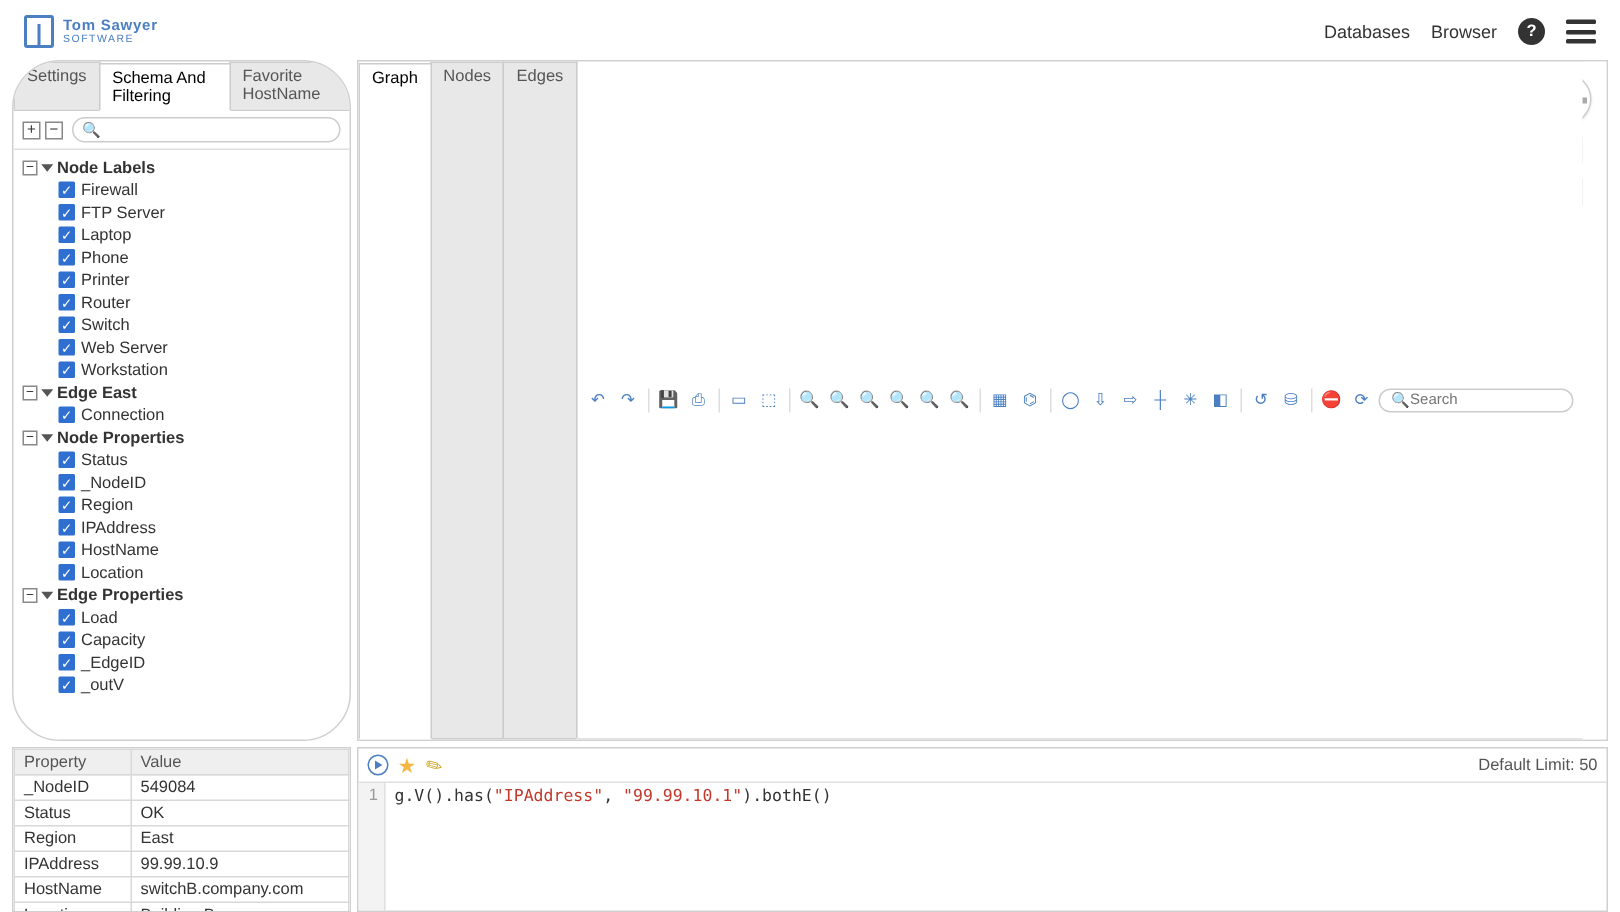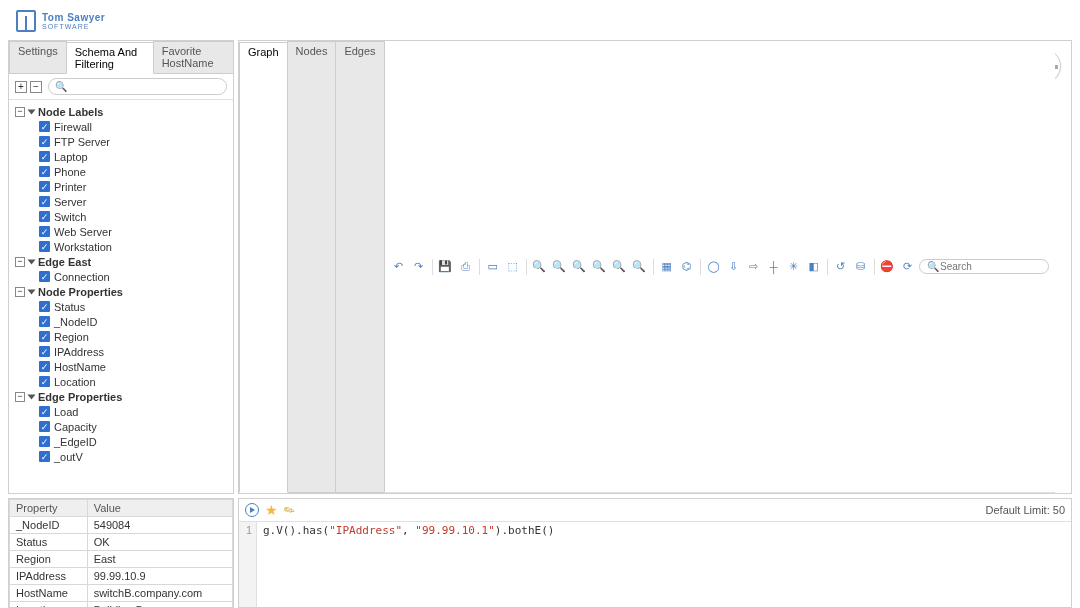--- a/index.html
+++ b/index.html
@@ -23,21 +23,21 @@
 .main { display: flex; flex: 1; gap: 4px; min-height: 0; }
 .left-col { width: 226px; display: flex; flex-direction: column; gap: 4px; min-height: 0; }
 .right-col { flex: 1; display: flex; flex-direction: column; gap: 4px; min-height: 0; }
 
 .tabs { display: flex; border-bottom: 1px solid #ccc; }
 .tab { padding: 3px 8px; font-size: 11px; background: #e8e8e8; border: 1px solid #ccc; border-bottom: none; margin-right: -1px; cursor: pointer; color: #555; }
 .tab.active { background: #fff; color: #000; position: relative; top: 1px; border-bottom: 1px solid #fff; }
 
 .panel { border: 1px solid #d0d0d0; background: #fff; }
 
-.schema-panel { flex: 1; overflow: hidden; display: flex; flex-direction: column; }
+.schema-panel { flex: 1; overflow: hidden; display: flex; flex-direction: column; border-radius: 32px; }
 .schema-toolbar { padding: 4px 6px; border-bottom: 1px solid #e0e0e0; display: flex; align-items: center; gap: 6px; }
 .schema-icons { display: flex; gap: 3px; }
 .schema-icons span { width: 12px; height: 12px; border: 1px solid #888; display: inline-block; font-size: 10px; line-height: 10px; text-align: center; cursor: pointer; }
 .schema-search { flex: 1; display: flex; align-items: center; border: 1px solid #ccc; border-radius: 9px; padding: 1px 6px; background: #fff; }
 .schema-search input { border: none; outline: none; flex: 1; font-size: 10px; padding: 1px; }
 .tree { flex: 1; overflow: auto; padding: 4px 6px; }
 .tree-row { display: flex; align-items: center; gap: 4px; padding: 1.5px 0; white-space: nowrap; }
 .tree-row.level1 { padding-left: 0; }
 .tree-row.level2 { padding-left: 24px; }
 .tree-expander { width: 10px; height: 10px; border: 1px solid #888; display: inline-flex; align-items: center; justify-content: center; font-size: 9px; line-height: 1; cursor: pointer; background: #fff; }
@@ -94,20 +94,30 @@
 
   <div class="header">
     <div class="logo">
       <div class="logo-mark"></div>
       <div class="logo-text">
         <div class="t1">Tom Sawyer</div>
         <div class="t2">SOFTWARE</div>
       </div>
     </div>
     <div class="header-spacer"></div>
+    <div class="header-links">
+      <a>Databases</a>
+      <a>Browser</a>
+      <div class="help-circle">?</div>
+      <div class="hamburger">
+          <div></div>
+          <div></div>
+          <div></div>
+        </div>
+    </div>
   </div>
 
   <div class="main">
 
     <div class="left-col">
       <div class="panel schema-panel">
         <div class="tabs">
           <div class="tab">Settings</div>
           <div class="tab active">Schema And Filtering</div>
           <div class="tab">Favorite HostName</div>
@@ -143,21 +153,21 @@
             <div class="tree-row level2">
               <span class="tree-check">✓</span>
               <span class="tree-label">Phone</span>
             </div>
             <div class="tree-row level2">
               <span class="tree-check">✓</span>
               <span class="tree-label">Printer</span>
             </div>
             <div class="tree-row level2">
               <span class="tree-check">✓</span>
-              <span class="tree-label">Server</span>
+              <span class="tree-label">Router</span>
             </div>
             <div class="tree-row level2">
               <span class="tree-check">✓</span>
               <span class="tree-label">Switch</span>
             </div>
             <div class="tree-row level2">
               <span class="tree-check">✓</span>
               <span class="tree-label">Web Server</span>
             </div>
             <div class="tree-row level2">

